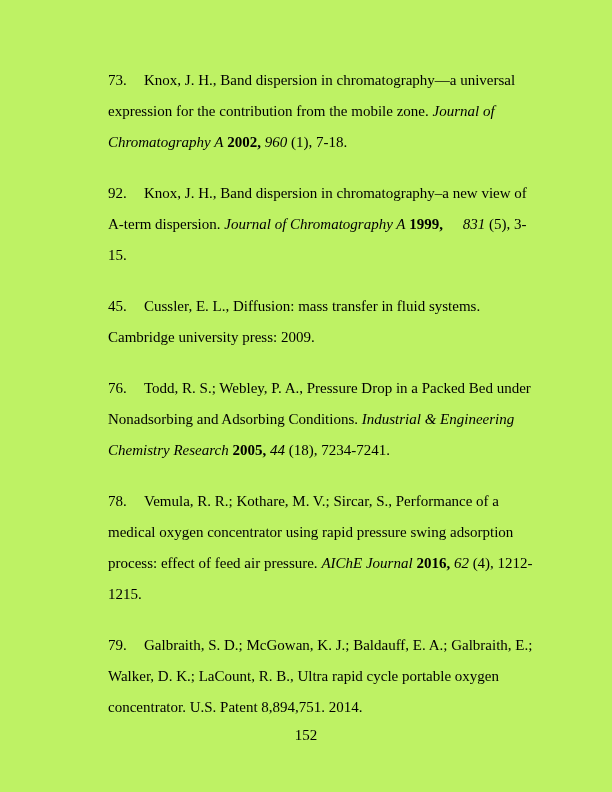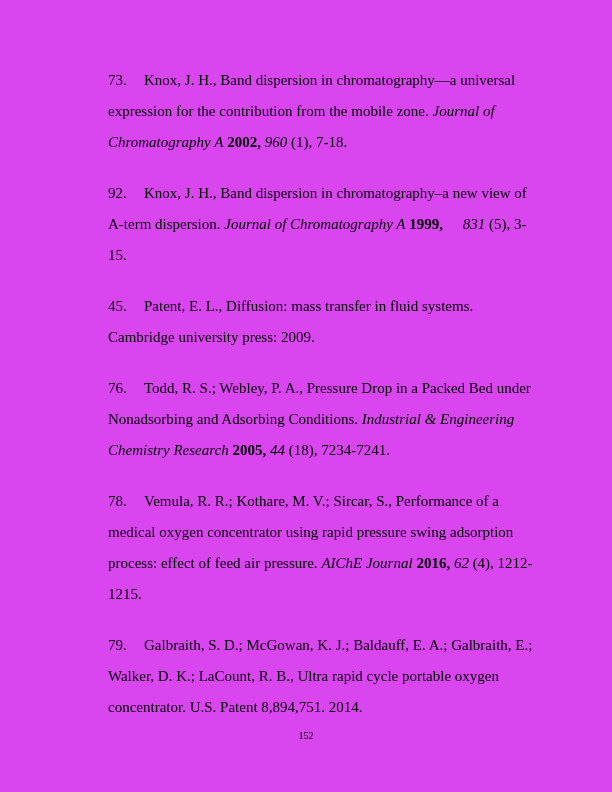--- a/index.html
+++ b/index.html
@@ -11,21 +11,21 @@
     width: 612px;
     height: 792px;
     position: relative;
     overflow: hidden;
     font-family: "Liberation Serif", "DejaVu Serif", serif;
     color: #000000;
   }
   .page {
     position: absolute;
     inset: 0;
-    background: #d946ef;
+    background: #bef264;
   }
   .refs {
     position: absolute;
     top: 65px;
     left: 108px;
     width: 428px;
   }
   p.reference {
     margin: 0 0 20px 0;
     font-size: 15px;
@@ -36,32 +36,32 @@
   .ref-num {
     display: inline-block;
     width: 36px;
   }
   .page-footer {
     position: absolute;
     top: 720px;
     left: 0;
     width: 612px;
     text-align: center;
-    font-size: 10px;
+    font-size: 15px;
     line-height: 31px;
   }
 </style>
 </head>
 <body>
 
 <main class="page">
   <section class="refs" id="refs">
       <p class="reference"><span class="ref-num">73.</span><span><span>Knox, J. H., Band dispersion in chromatography—a universal expression for the contribution from the mobile zone. </span><span style="font-style: italic;">Journal of Chromatography A</span><span> </span><span style="font-weight: bold;">2002,</span><span> </span><span style="font-style: italic;">960</span><span> (1), 7-18.</span></span></p>
       <p class="reference"><span class="ref-num">92.</span><span><span>Knox, J. H., Band dispersion in chromatography–a new view of A-term dispersion. </span><span style="font-style: italic;">Journal of Chromatography A</span><span> </span><span style="font-weight: bold; margin-top: 27px;">1999,</span><span> </span><span style="font-style: italic; margin-left: 16px;">831</span><span> (5), 3-15.</span></span></p>
-      <p class="reference"><span class="ref-num">45.</span><span><span>Patent, E. L., </span><span style="">Diffusion: mass transfer in fluid systems</span><span>. Cambridge university press: 2009.</span></span></p>
+      <p class="reference"><span class="ref-num">45.</span><span><span>Cussler, E. L., </span><span style="">Diffusion: mass transfer in fluid systems</span><span>. Cambridge university press: 2009.</span></span></p>
       <p class="reference"><span class="ref-num">76.</span><span><span>Todd, R. S.; Webley, P. A., Pressure Drop in a Packed Bed under Nonadsorbing and Adsorbing Conditions. </span><span style="font-style: italic;">Industrial &amp; Engineering Chemistry Research</span><span> </span><span style="font-weight: bold;">2005,</span><span> </span><span style="font-style: italic;">44</span><span> (18), 7234-7241.</span></span></p>
       <p class="reference"><span class="ref-num">78.</span><span><span>Vemula, R. R.; Kothare, M. V.; Sircar, S., Performance of a medical oxygen concentrator using rapid pressure swing adsorption process: effect of feed air pressure. </span><span style="font-style: italic;">AIChE Journal</span><span> </span><span style="font-weight: bold;">2016,</span><span> </span><span style="font-style: italic;">62</span><span> (4), 1212-1215.</span></span></p>
       <p class="reference"><span class="ref-num">79.</span><span><span>Galbraith, S. D.; McGowan, K. J.; Baldauff, E. A.; Galbraith, E.; Walker, D. K.; LaCount, R. B., Ultra rapid cycle portable oxygen concentrator. U.S. Patent 8,894,751. 2014.</span></span></p>
     </section>
   <footer class="page-footer">
     <span>152</span>
   </footer>
 </main>
 
 </body></html>

